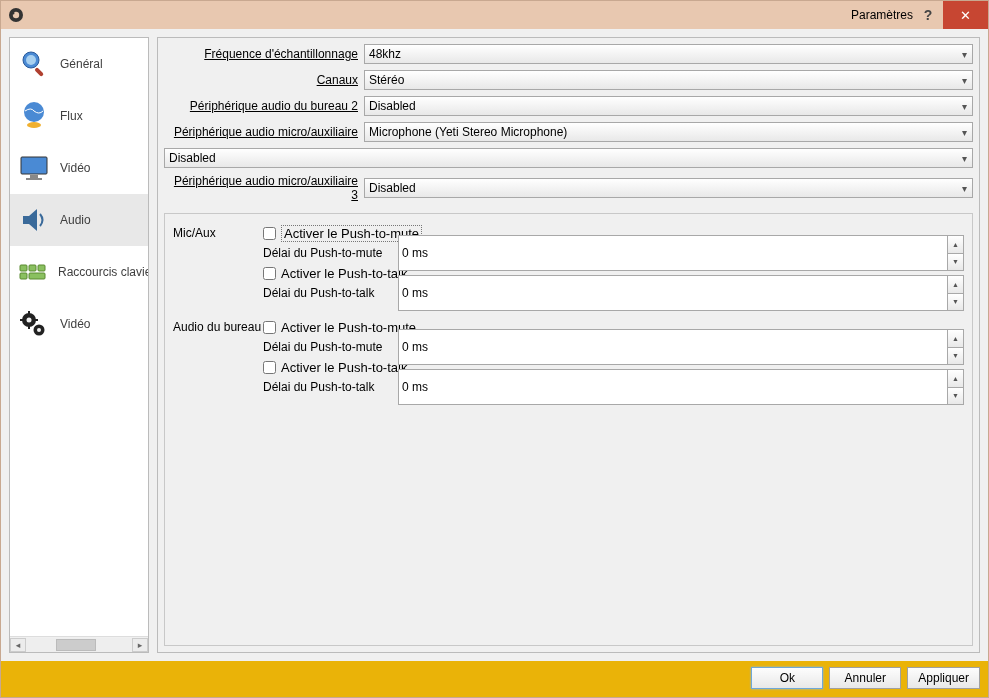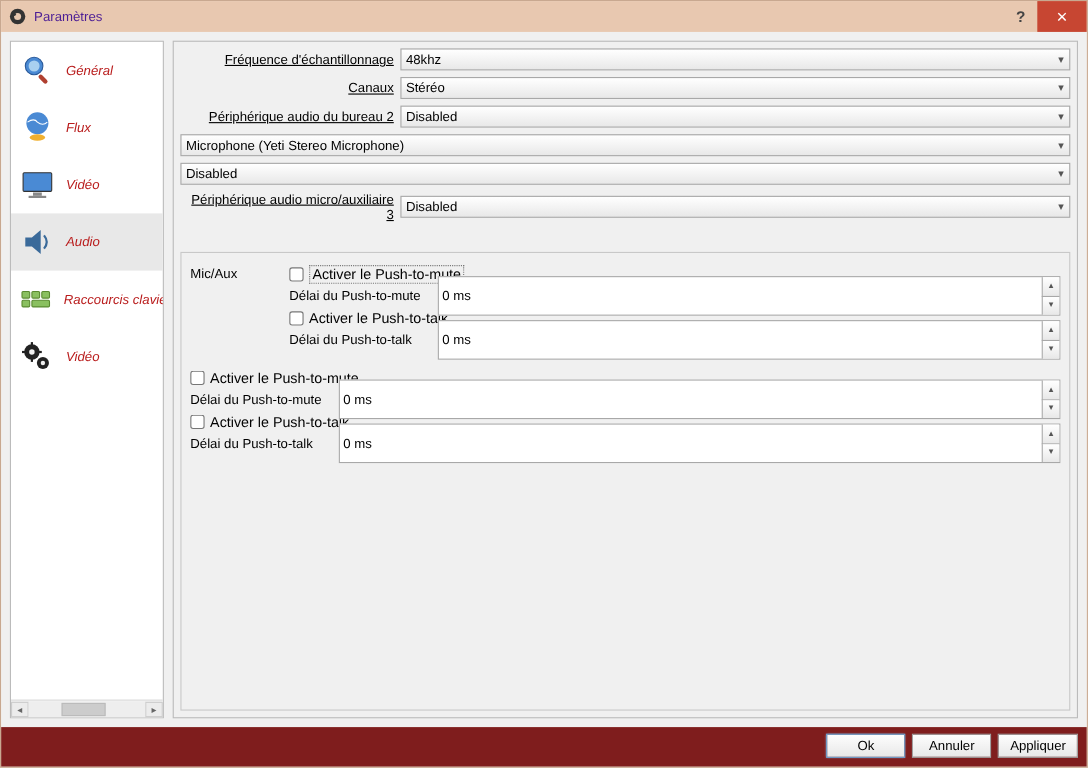--- a/index.html
+++ b/index.html
@@ -21,23 +21,23 @@
     align-items: center;
     position: relative;
   }
   .titlebar .app-icon {
     width: 18px; height: 18px;
     margin: 0 6px;
     display: flex; align-items: center; justify-content: center;
   }
   .titlebar .title {
     flex: 1;
-    text-align: left;
-    font-size: 12px;
-    color: #4c1d95;
+    text-align: right;
+    font-size: 12px;
+    color: #000000;
   }
   .titlebar .ctrls {
     display: flex;
     height: 100%;
   }
   .titlebar .tbtn {
     width: 45px;
     display: flex;
     align-items: center;
     justify-content: center;
@@ -83,22 +83,21 @@
   }
   .sidebar .navitem.sel {
     background: #e8e8e8;
   }
   .sidebar .navitem .nicon {
     width: 36px; height: 36px;
     display: flex; align-items: center; justify-content: center;
   }
   .sidebar .navitem .nlabel {
     font-size: 12px;
-    color: #b91c1c;
-    font-style: italic;
+    color: #404040;
   }
   .sidebar .hscroll {
     height: 16px;
     background: #f0f0f0;
     border-top: 1px solid #ddd;
     display: flex;
     align-items: center;
   }
   .sidebar .hscroll .arrow {
     width: 16px; height: 14px;
@@ -156,21 +155,21 @@
     content: "▾";
     position: absolute;
     right: 5px;
     font-size: 10px;
     color: #555;
   }
 
   
   .groupbox {
     border: 1px solid #c8c8c8;
-    margin-top: 21px;
+    margin-top: 5px;
     padding: 10px 8px 10px 8px;
     flex: 1;
   }
   .gsection {
     display: flex;
     margin-bottom: 14px;
   }
   .gsection .gslabel {
     width: 90px;
     font-size: 12px;
@@ -229,21 +228,21 @@
     flex: 1;
     border-left: 1px solid #a8a8a8;
     background: linear-gradient(#fff,#e8e8e8);
     display: flex; align-items: center; justify-content: center;
     font-size: 7px; color: #555;
   }
   .delayrow .spin .spinbtns div:first-child { border-bottom: 1px solid #a8a8a8; }
 
   
   .footer {
-    background: #7f1d1d;
+    background: #eab308;
     padding: 6px 8px 8px 8px;
     display: flex;
     justify-content: flex-end;
     gap: 6px;
   }
   .footer .btn {
     min-width: 72px;
     height: 22px;
     border: 1px solid #a0a0a0;
     background: linear-gradient(#fdfdfd,#e8e8e8);
@@ -380,20 +379,21 @@
             <span>Stéréo</span>
           </div>
       </div>
       <div class="formrow">
         <div class="flabel">Périphérique audio du bureau 2</div>
         <div class="combo">
             <span>Disabled</span>
           </div>
       </div>
       <div class="formrow">
+        <div class="flabel">Périphérique audio micro/auxiliaire</div>
         <div class="combo">
             <span>Microphone (Yeti Stereo Microphone)</span>
           </div>
       </div>
       <div class="formrow">
         <div class="combo">
             <span>Disabled</span>
           </div>
       </div>
       <div class="formrow">
@@ -434,20 +434,21 @@
               <div class="spinbtns">
                   <div>▲</div>
                   <div>▼</div>
                 </div>
             </div>
           </div>
         </div>
       </div>
 
       <div class="gsection">
+        <div class="gslabel">Audio du bureau</div>
         <div class="gbody">
           <div class="cbrow">
             <input type="checkbox" style="">
             <span class="cblabel">Activer le Push-to-mute</span>
           </div>
           <div class="delayrow">
             <div class="dlabel">Délai du Push-to-mute</div>
             <div class="spin">
               <span>0 ms</span>
               <div class="spinbtns">

